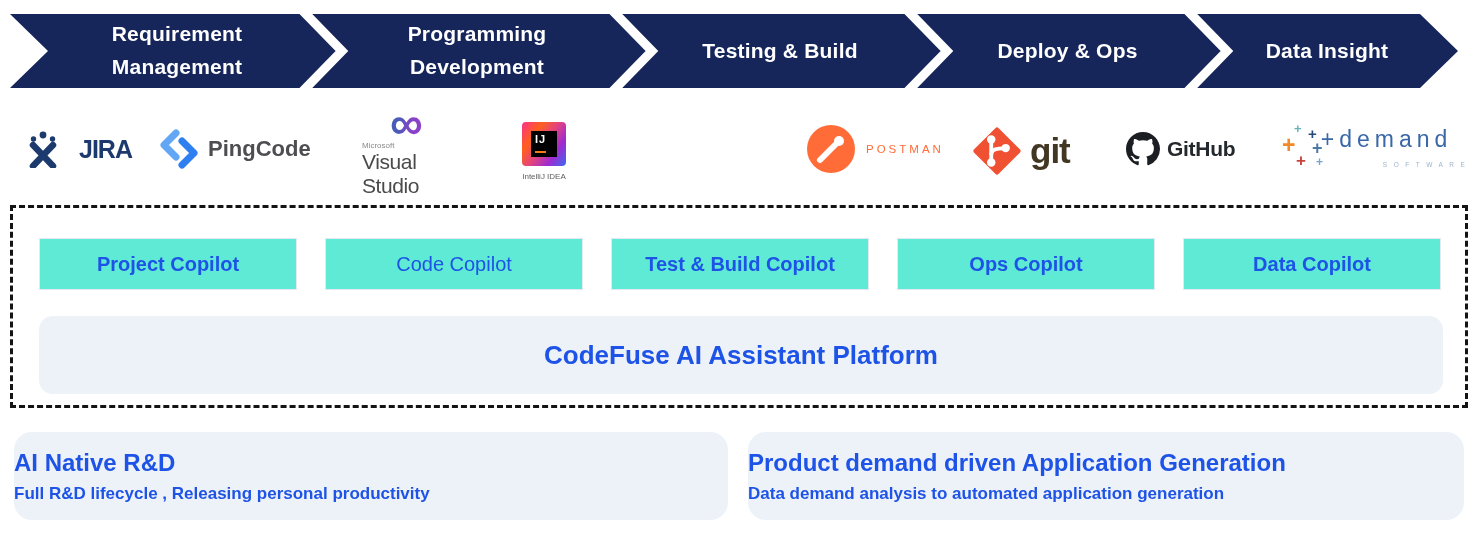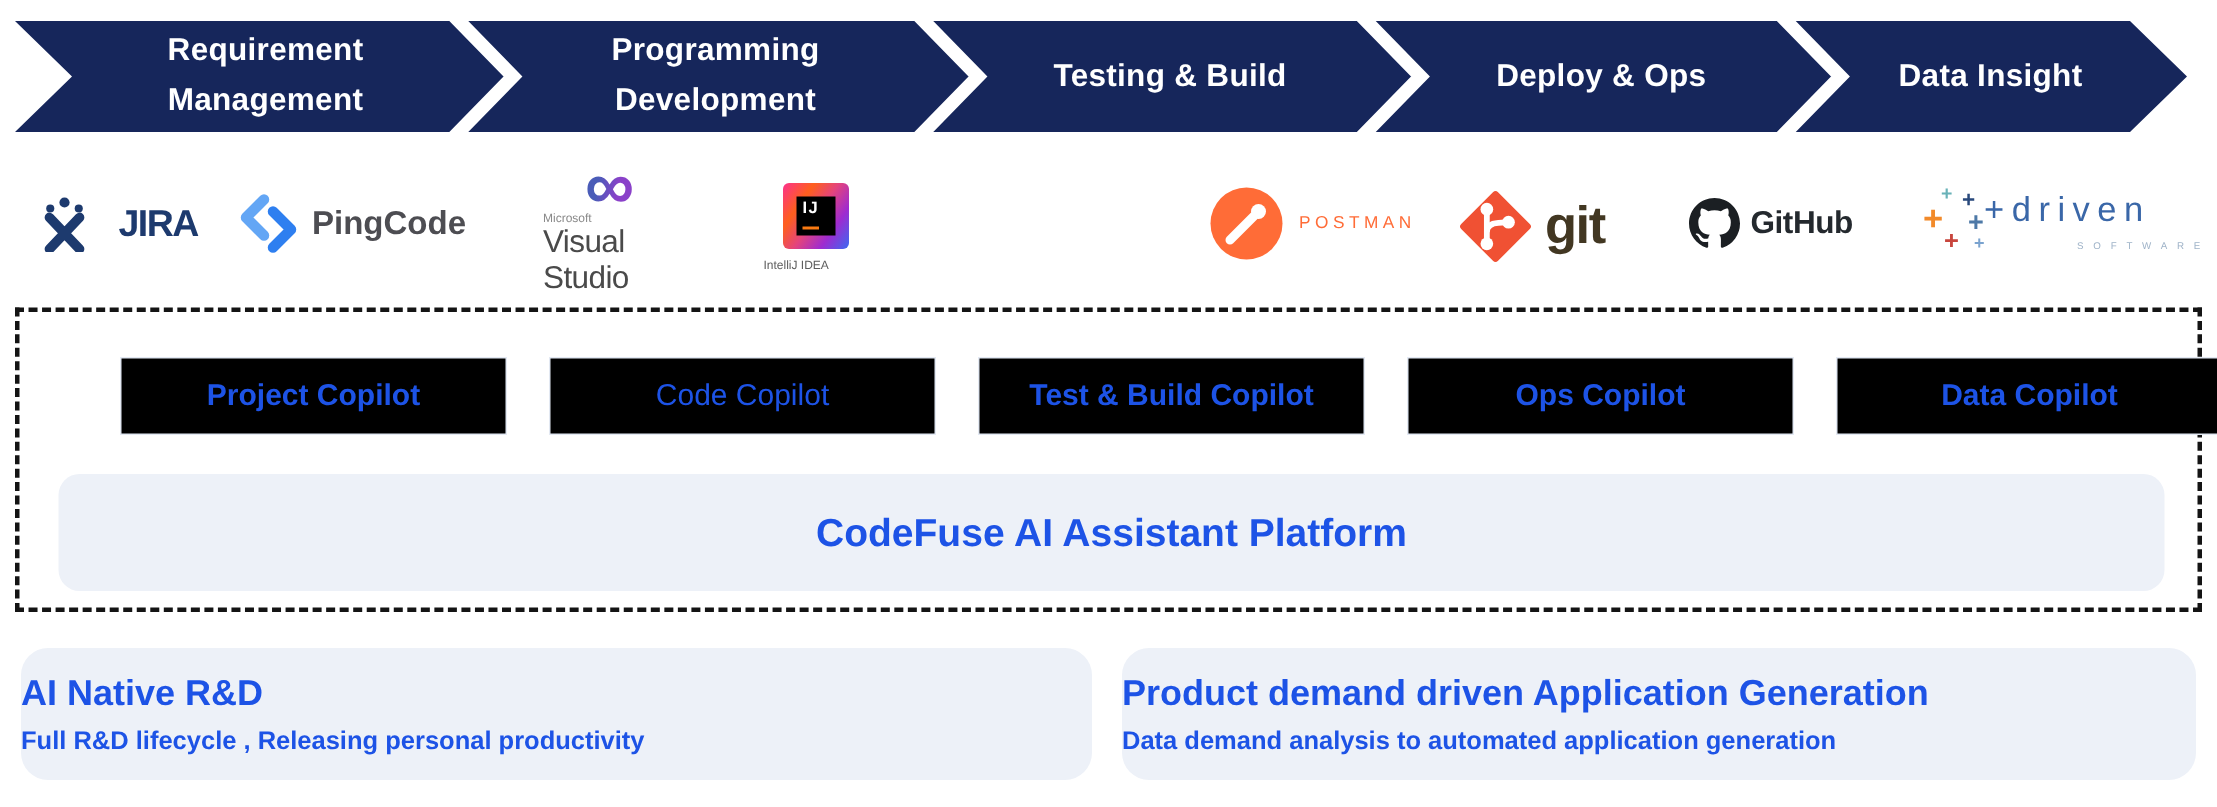--- a/index.html
+++ b/index.html
@@ -20,21 +20,21 @@
   .pingcode { left:158px; top:128px; gap:8px; }
   .pingcode-word { font-size:22px; font-weight:600; color:#4d4d52; }
 
   .vstudio { left:360px; top:112px; width:100px; height:68px; display:block; }
   .vs-infinity { position:absolute; left:30px; top:-12px; font-size:46px; font-weight:700; line-height:1;
                  background:linear-gradient(100deg,#4a5cb8 30%,#8a41c9 65%);
                  -webkit-background-clip:text; background-clip:text; color:transparent; }
   .vs-company { position:absolute; left:2px; top:29px; font-size:8px; color:#8a8a8a; }
   .vs-word { position:absolute; left:2px; top:38px; font-size:21px; color:#4a4a4a; letter-spacing:-.4px; }
 
-  .intellij { left:509px; top:122px; width:70px; display:block; }
+  .intellij { left:509px; top:122px; width:70px; display:block; text-align:center; }
   .ij-box { position:relative; width:44px; height:44px; margin:0 auto;
             background:linear-gradient(125deg,#fc318c 0%,#fe5f1d 28%,#e4447c 50%,#9e2bd0 74%,#3b6af2 100%);
             border-radius:4px; }
   .ij-inner { position:absolute; left:9px; top:9px; width:26px; height:26px; background:#000000; }
   .ij-txt { position:absolute; left:4px; top:2px; color:#ffffff; font-size:11px; font-weight:700; letter-spacing:1px; }
   .ij-bar { position:absolute; left:4px; bottom:4px; width:11px; height:2.5px; background:#f97a12; }
   .ij-caption { margin-top:6px; font-size:8px; color:#5d5d5d; }
 
   .junit { left:632px; top:128px; }
   .junit-word { font-size:40px; font-weight:800; letter-spacing:-1px; }
@@ -53,23 +53,23 @@
   .tableau { left:1282px; top:122px; gap:9px; }
   .tab-cluster { position:relative; width:50px; height:52px; }
   .tab-plus { position:absolute; font-weight:700; line-height:1; }
   .tab-text { display:block; }
   .tableau-word { font-size:23px; color:#3a67a8; letter-spacing:5px; font-weight:500; }
   .tableau-sub { font-size:6.5px; color:#9fb3c8; letter-spacing:6.5px; margin-top:3px; margin-left:62px; }
 
   
   .dash-box { position:absolute; left:10px; top:205px; width:1458px; height:203px;
               border:3px dashed #141414; }
-  .copilot-btn { position:absolute; top:30px; width:258px; height:52px; background:#000000;
+  .copilot-btn { position:absolute; top:30px; width:258px; height:52px; background:#5eead4;
                  border:1px solid #e3e9f3; display:flex; align-items:center; justify-content:center;
-                 font-size:20px; font-weight:700; color:#1d53e6;margin-left:41px; }
+                 font-size:20px; font-weight:700; color:#1d53e6; }
   .copilot-btn.regular { font-weight:400; }
   .platform-bar { position:absolute; left:26px; top:108px; width:1404px; height:78px;
                   background:#edf1f8; border-radius:14px; display:flex; align-items:center;
                   justify-content:center; font-size:26px; font-weight:600; color:#1d53e6; }
 
   
   .card { position:absolute; top:432px; height:88px; background:#edf1f8; border-radius:18px;
           display:flex; flex-direction:column; align-items:flex-start; justify-content:center; gap:7px; }
   .card-title { font-size:24px; font-weight:600; color:#1d53e6; }
   .card-sub { font-size:17px; font-weight:600; color:#1d53e6; }
@@ -162,21 +162,21 @@
   <div class="logo tableau">
     <span class="tab-cluster">
       <span class="tab-plus" style="left:12px; top:0;   font-size:13px; color:#69b2b8;">+</span>
       <span class="tab-plus" style="left:26px; top:4px; font-size:15px; color:#29497c;">+</span>
       <span class="tab-plus" style="left:0;    top:12px; font-size:23px; color:#f28a2a;">+</span>
       <span class="tab-plus" style="left:30px; top:17px; font-size:18px; color:#4e79a7;">+</span>
       <span class="tab-plus" style="left:14px; top:30px; font-size:17px; color:#c8453d;">+</span>
       <span class="tab-plus" style="left:34px; top:34px; font-size:12px; color:#7aa3cf;">+</span>
     </span>
     <span class="tab-text">
-      <span class="tableau-word">+driven</span>
+      <span class="tableau-word">+demand</span>
       <span class="tableau-sub">SOFTWARE</span>
     </span>
   </div>
 
   <div class="dash-box">
     <div class="copilot-btn" style="left:26px;">Project Copilot</div>
     <div class="copilot-btn regular" style="left:312px;">Code Copilot</div>
     <div class="copilot-btn" style="left:598px;">Test &amp; Build Copilot</div>
     <div class="copilot-btn" style="left:884px;">Ops Copilot</div>
     <div class="copilot-btn" style="left:1170px;">Data Copilot</div>

